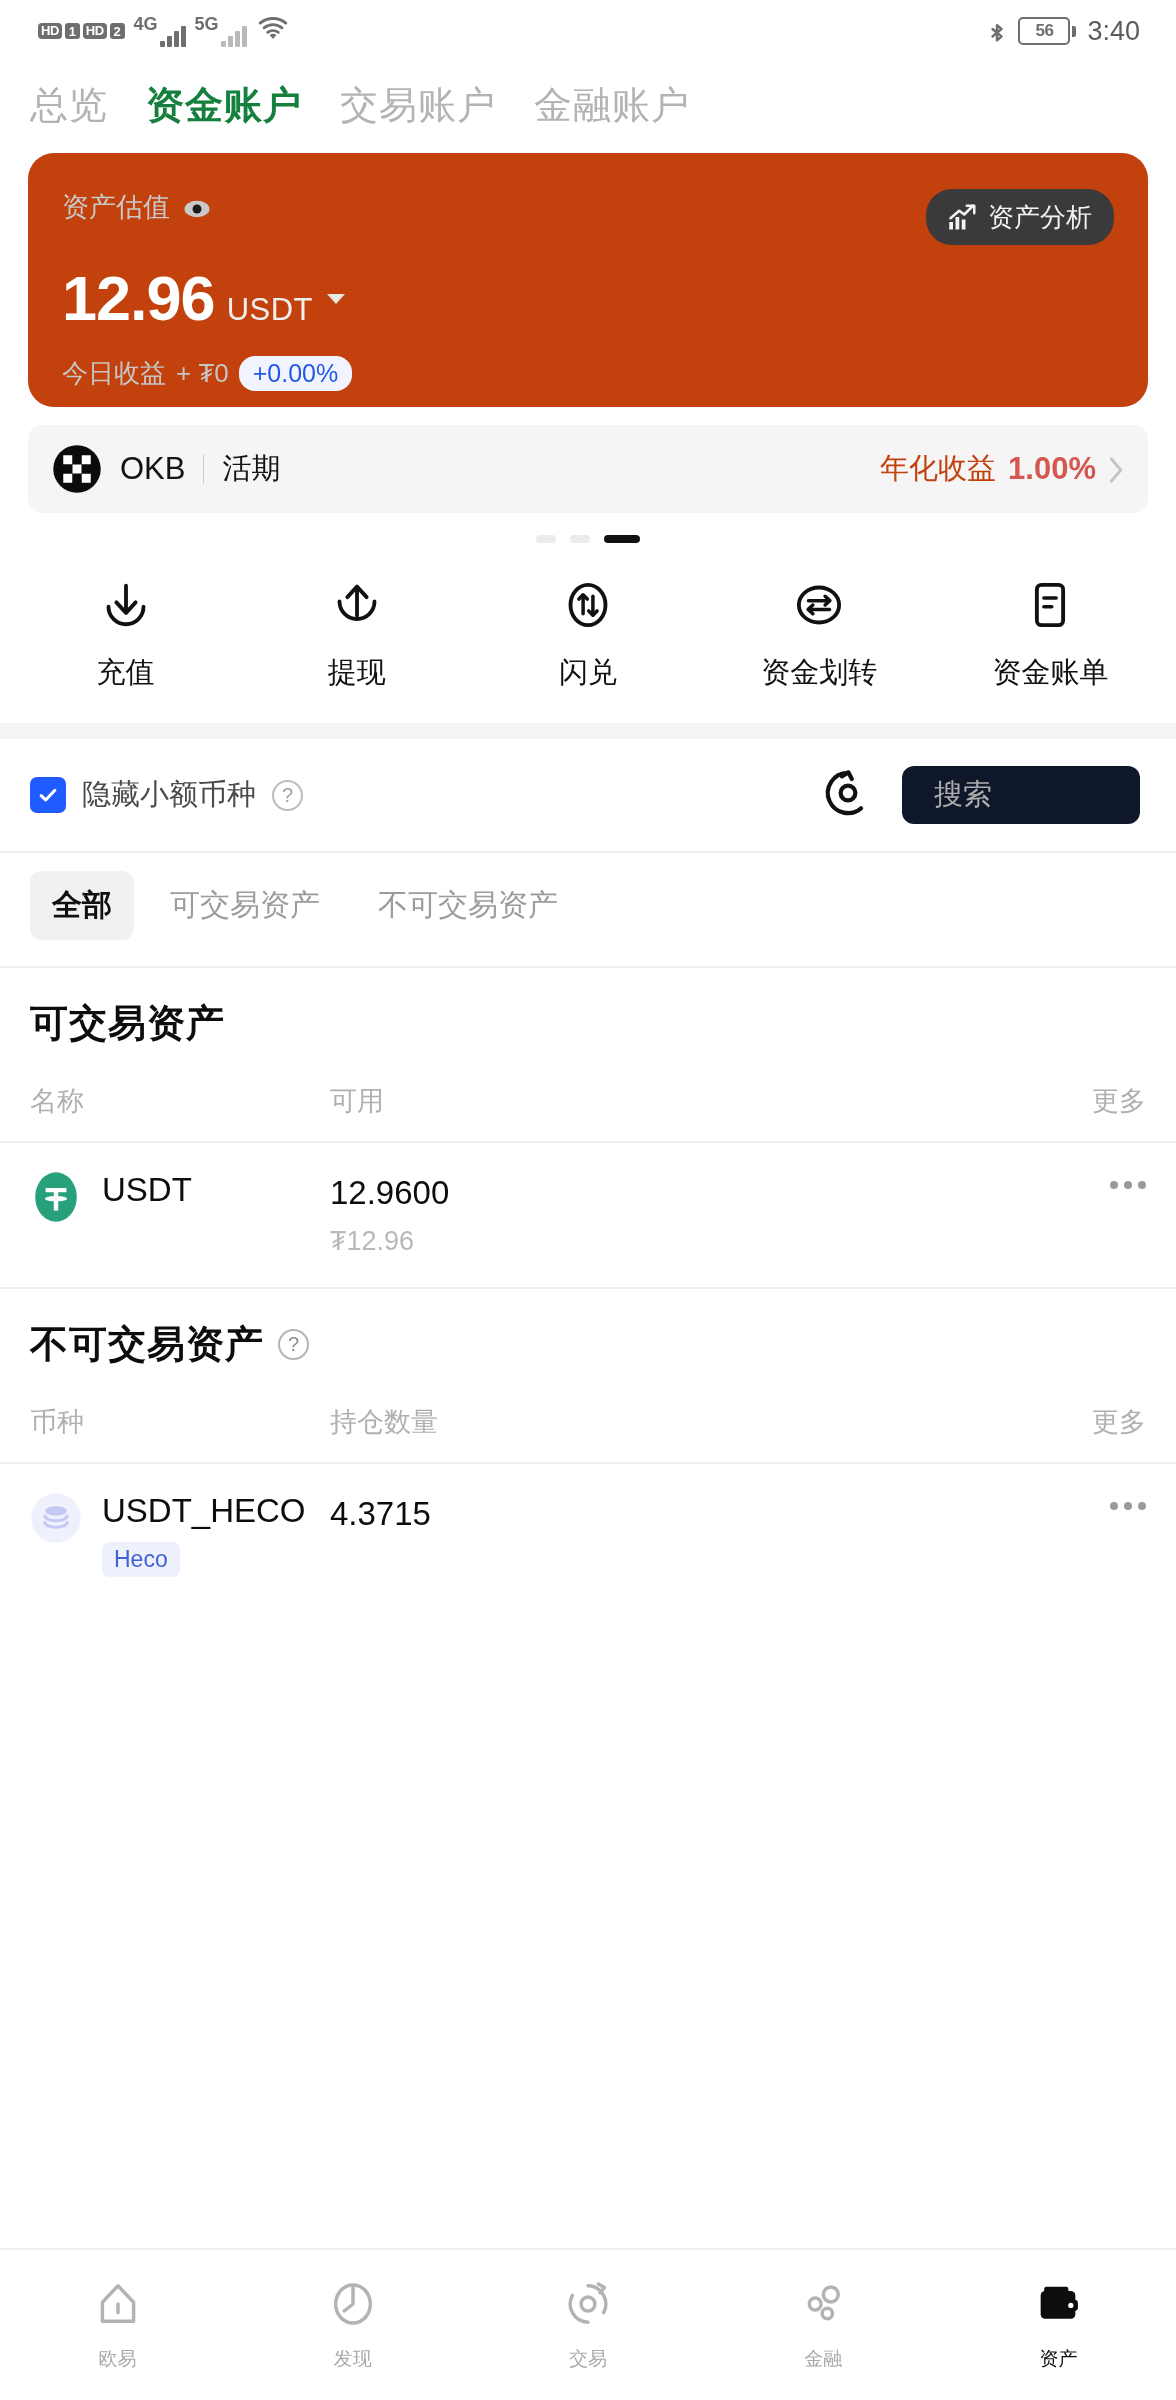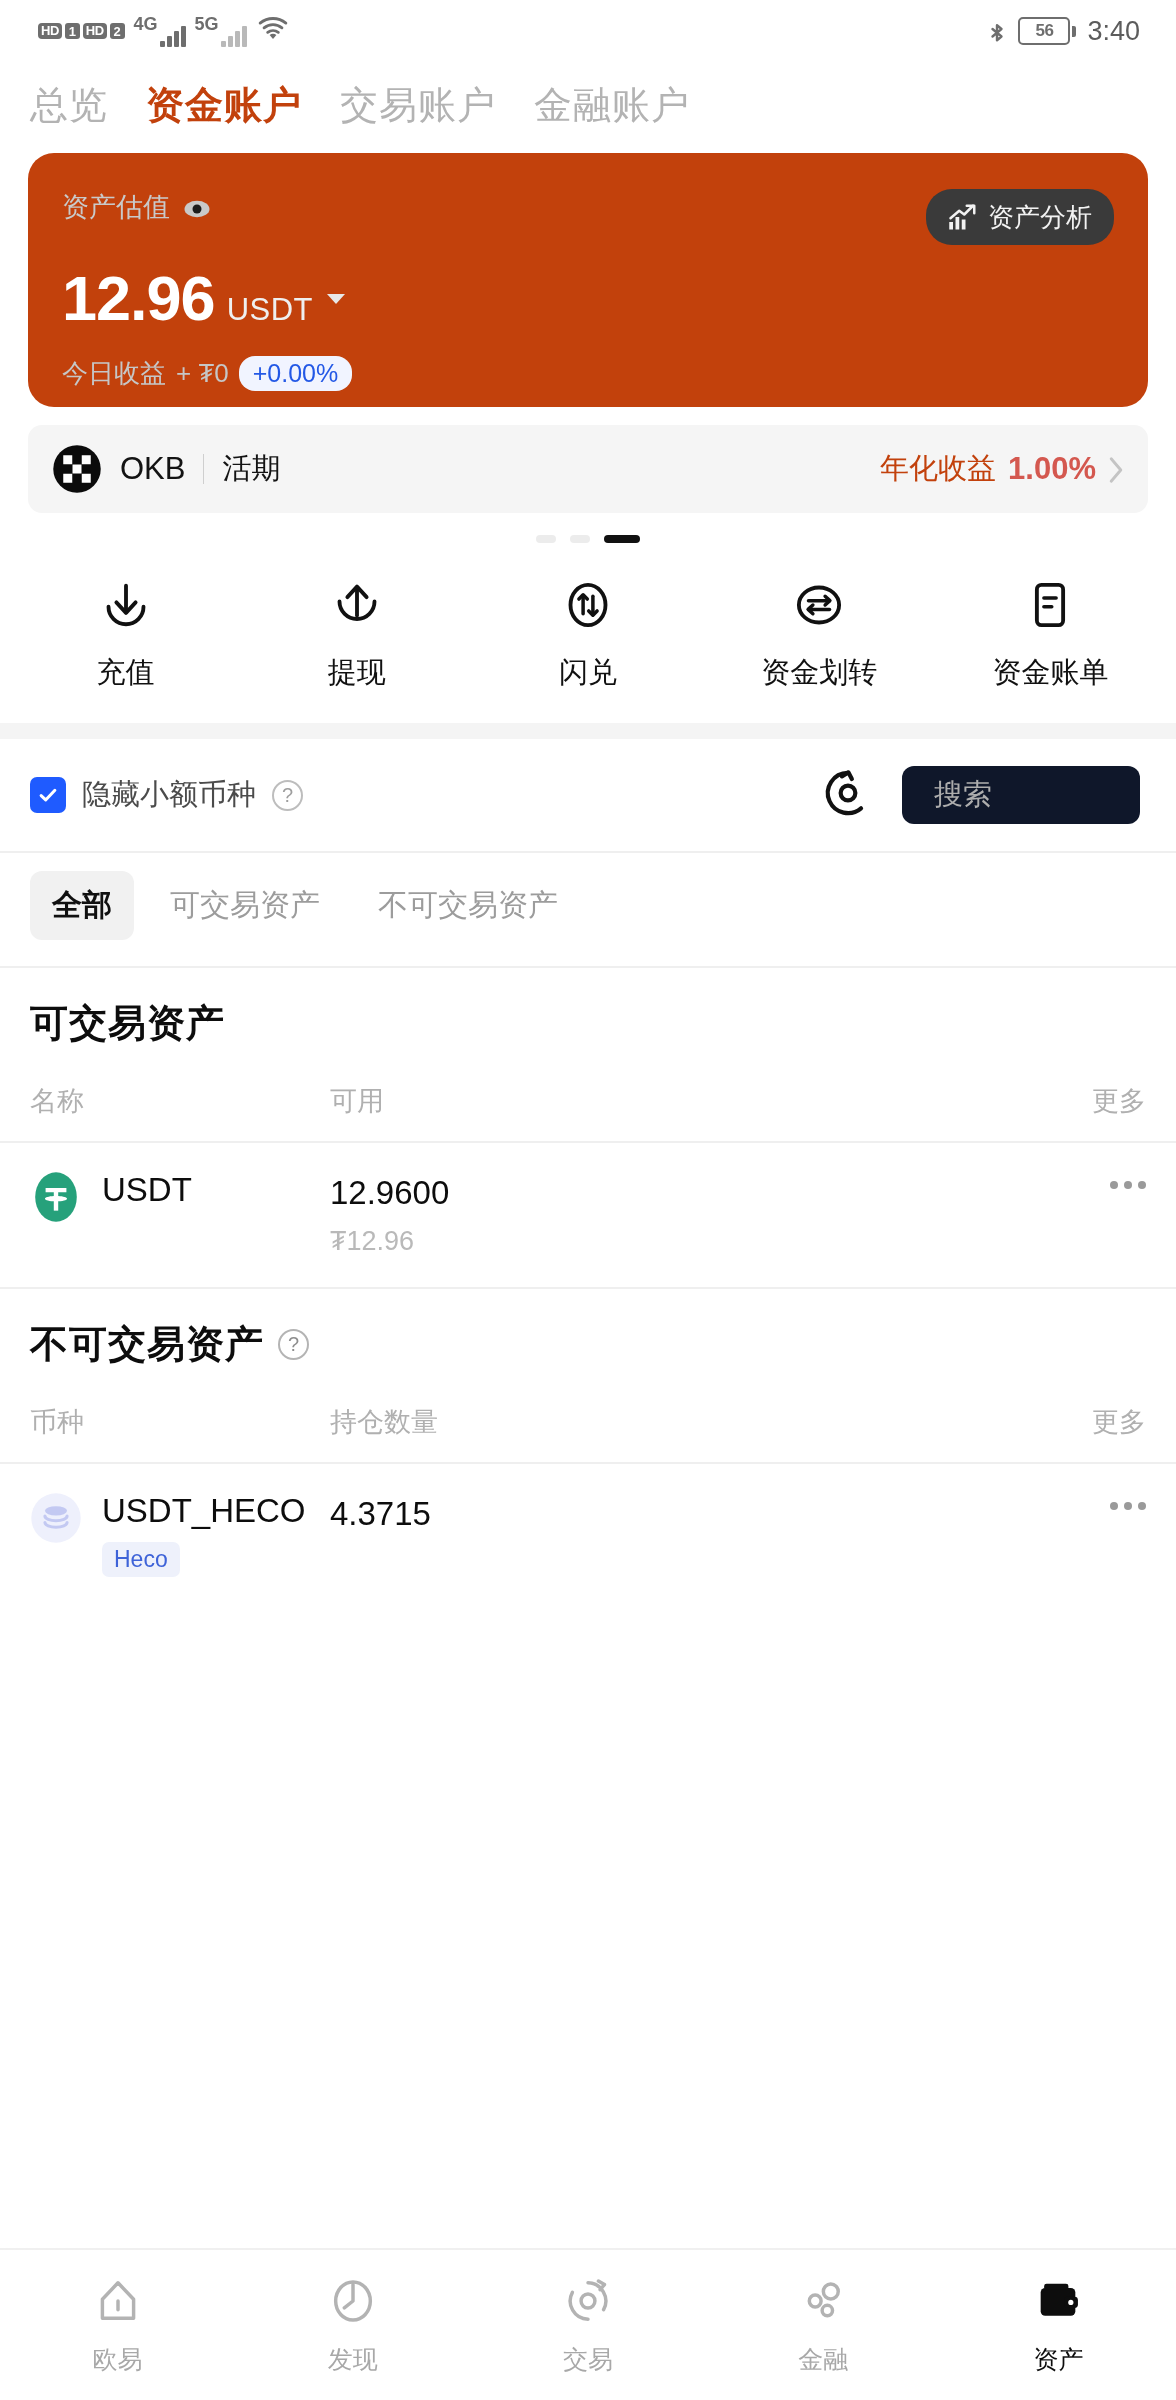--- a/index.html
+++ b/index.html
@@ -50,21 +50,21 @@
   .bat-cap { width:4px; height:11px; background:#6e6e6e; border-radius:0 2px 2px 0; margin-left:2px; }
   .clock { font-size:27px; color:#5c5c5c; letter-spacing:0px; }
 
   
   .toptabs {
     display:flex; align-items:baseline; gap:38px;
     padding:18px 0 12px 30px;
     font-family:Liberation Mono, monospace;
   }
   .toptab { font-size:38px; color:#b3b3b3; letter-spacing:1px; }
-  .toptab.active { color:#c2410c; font-weight:700; }
+  .toptab.active { color:#15803d; font-weight:700; }
 
   
   .hero {
     margin:10px 28px 0 28px; background:#c2410c; border-radius:26px;
     height:254px; position:relative; padding:36px 34px 0 34px;
   }
   .hero-top { display:flex; align-items:flex-start; justify-content:space-between; }
   .hero-label { display:flex; align-items:center; gap:12px; }
   .hero-label span { font-size:27px; color:#c9c9c9; }
   .eye { width:26px; height:26px; }
@@ -165,21 +165,21 @@
   .arow .c3 { padding-top:10px; }
   .dots3 { display:flex; gap:6px; }
   .dots3 i { width:8px;height:8px;border-radius:50%;background:#9a9a9a;display:block; }
 
   
   .bottomnav {
     position:absolute; left:0; right:0; bottom:0; height:152px; background:#fff;
     border-top:2px solid #f0f0f0; display:flex; align-items:center;
   }
   .nav { flex:1; display:flex; flex-direction:column; align-items:center; gap:12px; }
-  .nav-label { font-size:25px; color:#a8a8a8; }
+  .nav-label { font-size:19px; color:#a8a8a8; }
   .nav.on .nav-label { color:#0d0d0d; }
 </style>
 </head>
 <body>
 
 <div class="screen">
 
   <div class="statusbar">
     <div class="sb-left">
       <div class="hd-stack">

